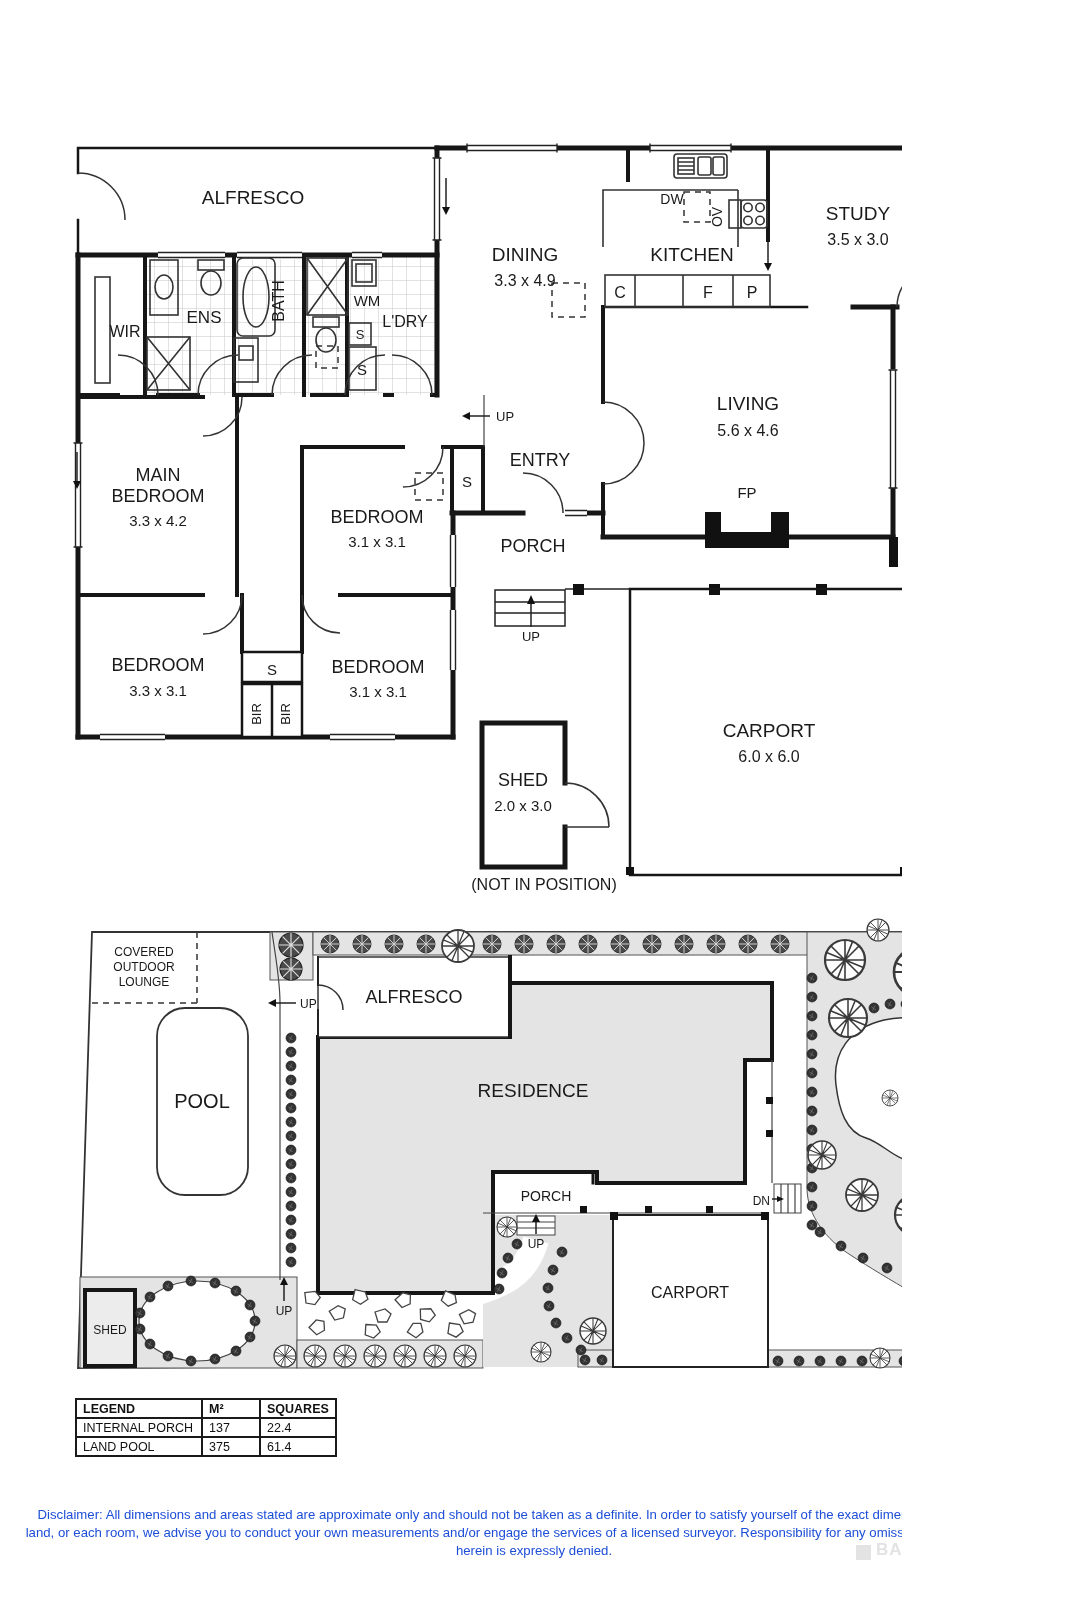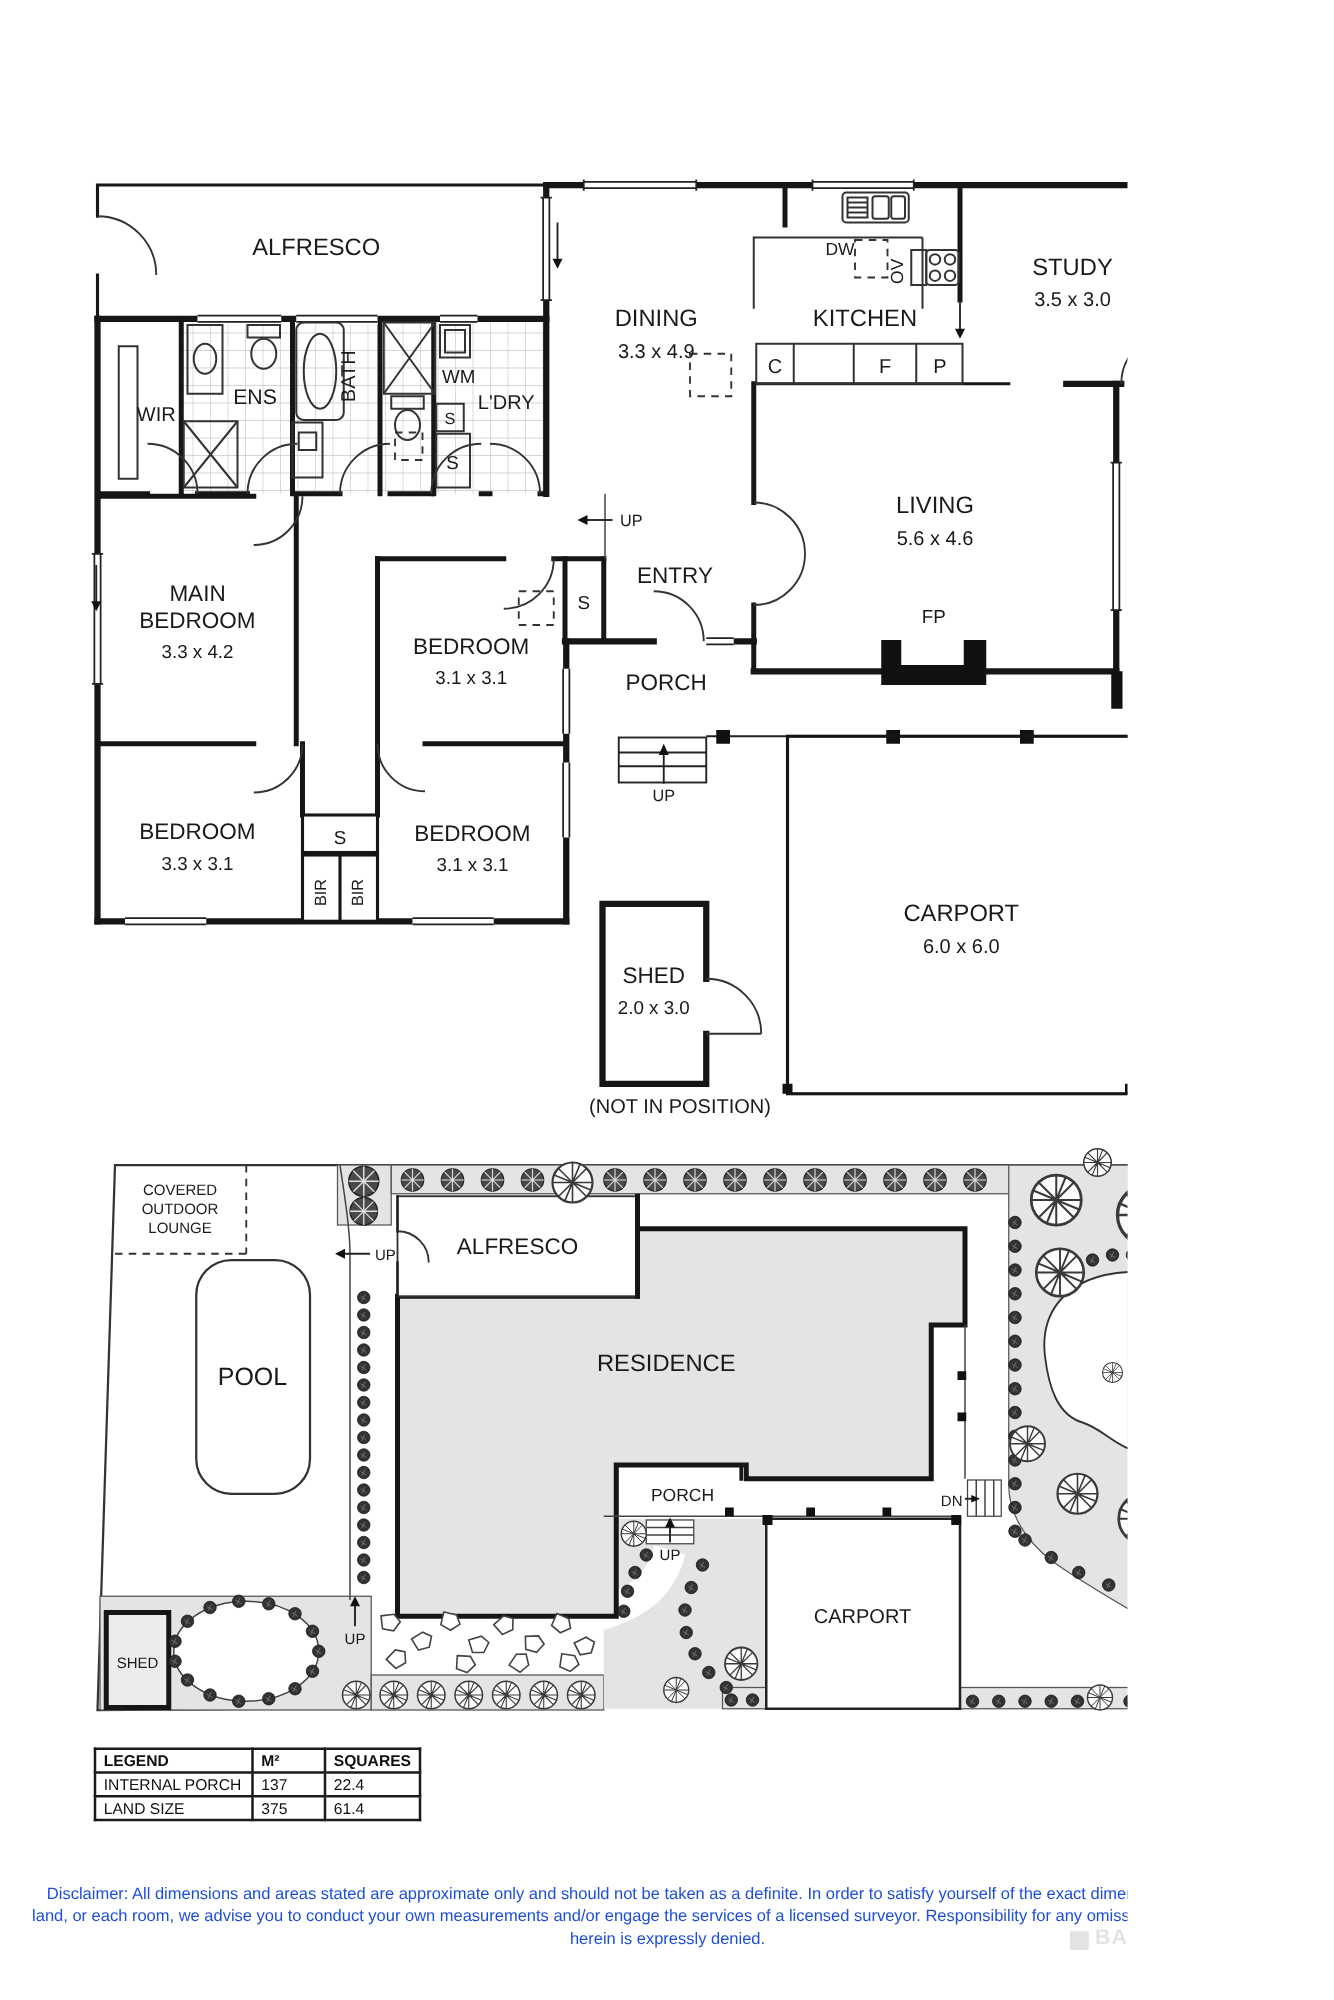--- a/index.html
+++ b/index.html
@@ -589,21 +589,21 @@
     <td class="hd lbl">LEGEND</td>
     <td class="hd num">M²</td>
     <td class="hd num">SQUARES</td>
   </tr>
   <tr>
     <td class="lbl">INTERNAL PORCH</td>
     <td class="num">137</td>
     <td class="num">22.4</td>
   </tr>
   <tr>
-    <td class="lbl">LAND SIZE</td>
+    <td class="lbl">LAND POOL</td>
     <td class="num">375</td>
     <td class="num">61.4</td>
   </tr>
 </tbody>
     </table>
 
 <div class="north">
   <span class="n-letter">N</span>
   <svg width="24" height="50" viewBox="0 0 24 50" style="position:absolute;left:58px;top:2px;">
     <polygon points="4,2 21,31 7,47" fill="#1c1c38"></polygon>

